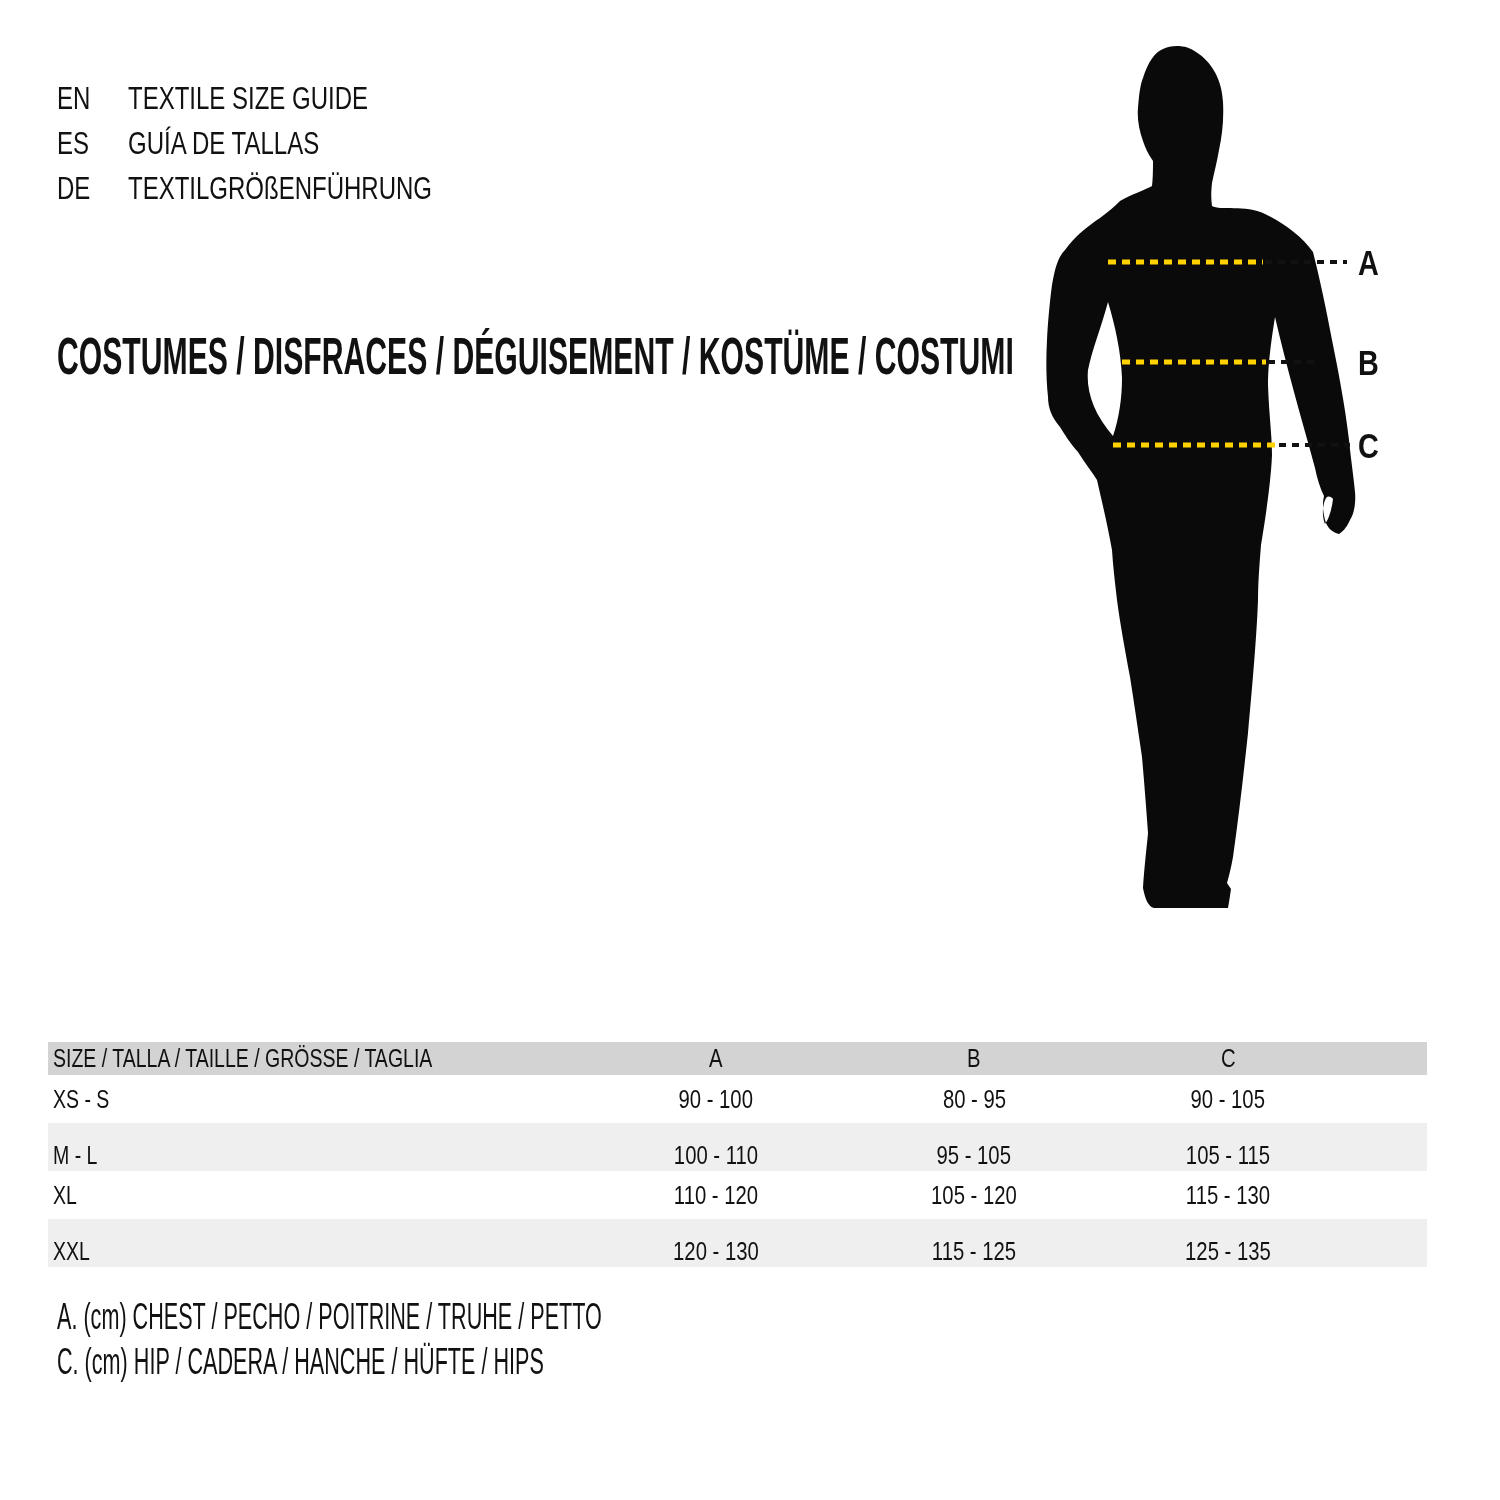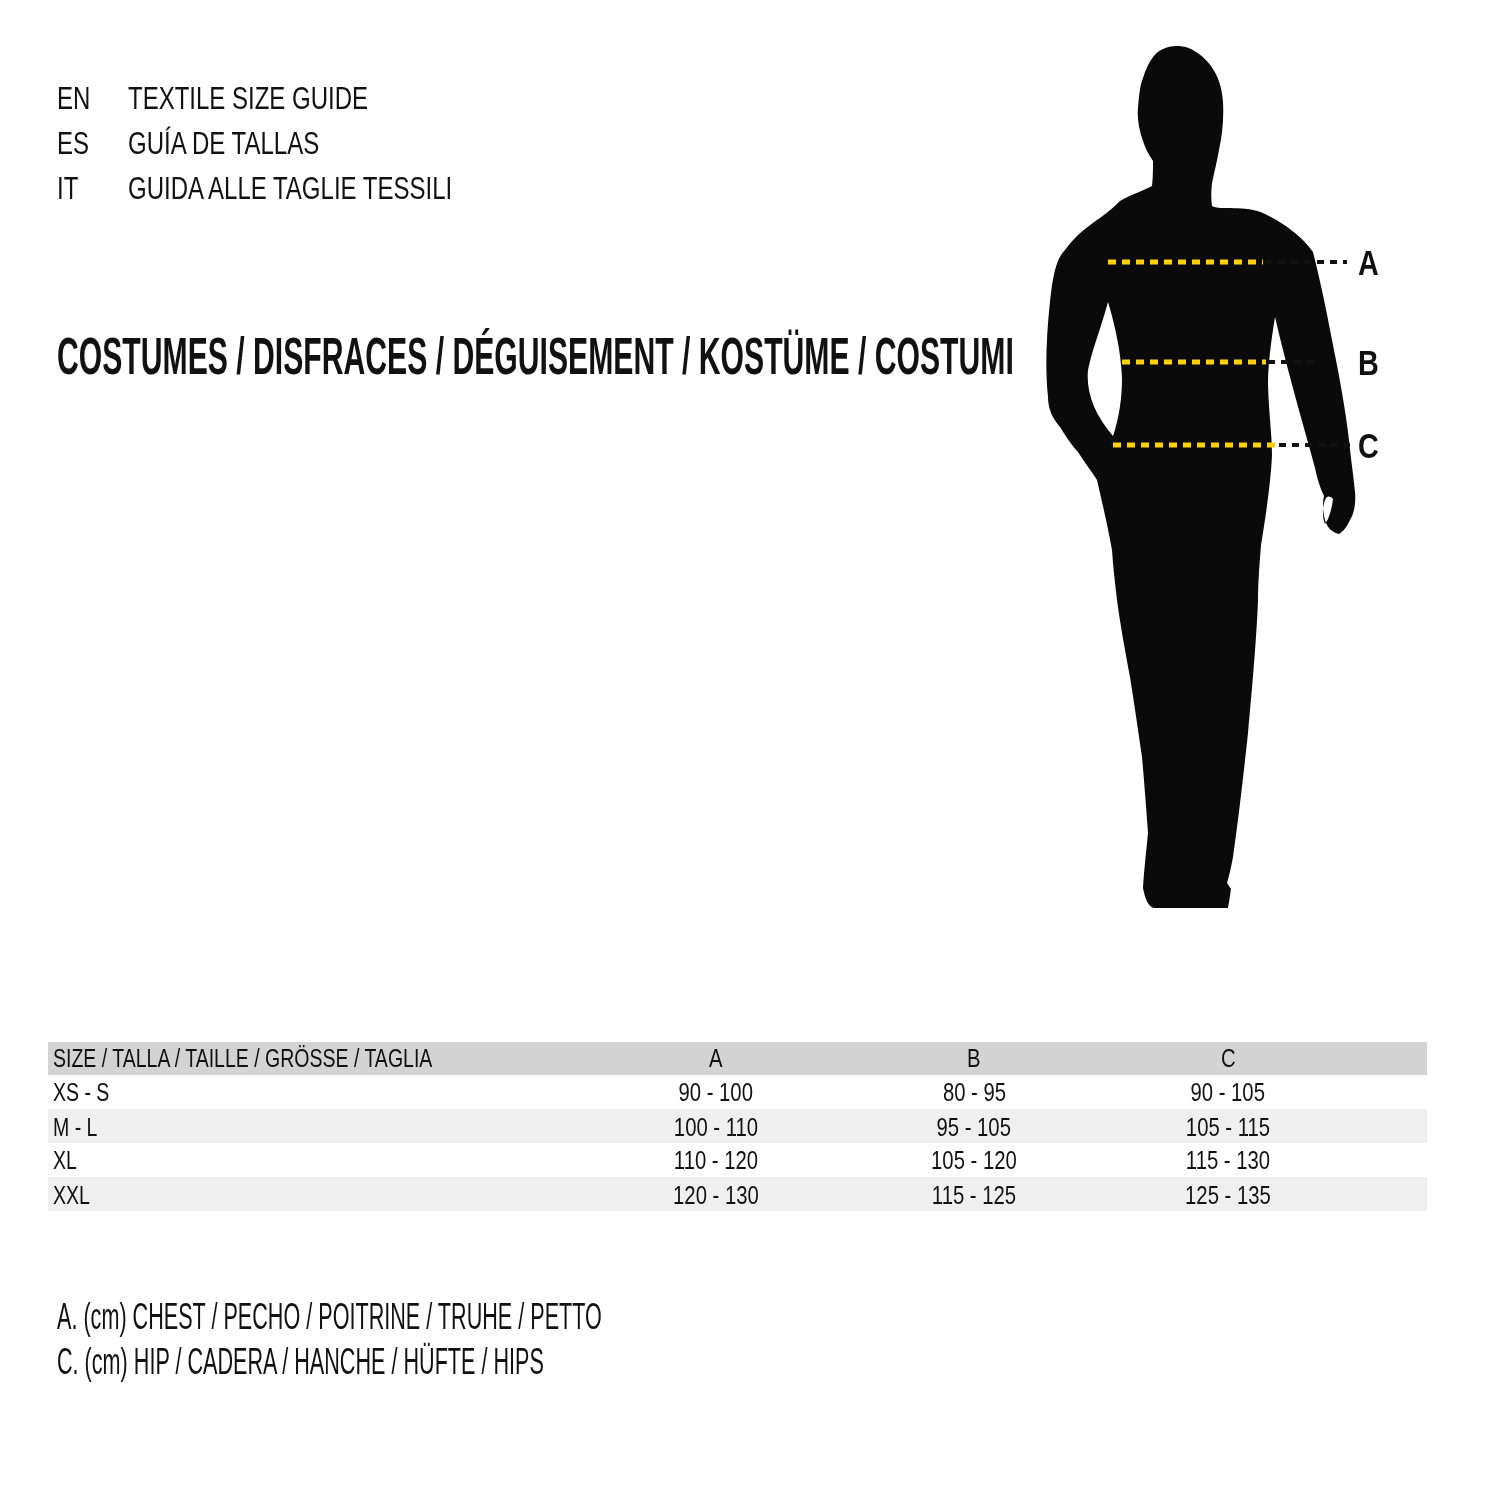--- a/index.html
+++ b/index.html
@@ -25,21 +25,21 @@
   .figure{position:absolute;left:1020px;top:40px;width:380px;height:880px;}
   .figure svg{display:block;width:100%;height:100%;}
 
   
   .man-title{position:absolute;left:57px;top:986px;font-size:38px;line-height:40px;}
 
   
   .size-table{position:absolute;left:48px;top:1042px;width:1379px;font-size:26px;}
   .tr{display:flex;align-items:center;}
   .tr.thead{height:33px;background:#d3d3d3;}
-  .tr.row{height:34px;}
+  .tr.row{height:48px;}
   .tr.alt{background:#efefef;align-items:flex-end;}
   .td{overflow:visible;}
   .td.c-size{width:530px;flex:0 0 530px;padding-left:5px;box-sizing:border-box;}
   .td.c-a{width:276px;flex:0 0 276px;text-align:center;}
   .td.c-b{width:240px;flex:0 0 240px;text-align:center;}
   .td.c-c{width:268px;flex:0 0 268px;text-align:center;}
 
   
   .legend{position:absolute;left:57px;top:1294px;font-size:36px;}
   .legend-row{height:45px;display:flex;align-items:center;}
@@ -52,22 +52,22 @@
   <div class="lang-list">
     <div class="lang-row">
       <span class="lang-code"><span class="cnd">EN</span></span>
       <span class="cnd">TEXTILE SIZE GUIDE</span>
     </div>
     <div class="lang-row">
       <span class="lang-code"><span class="cnd">ES</span></span>
       <span class="cnd">GUÍA DE TALLAS</span>
     </div>
     <div class="lang-row">
-      <span class="lang-code"><span class="cnd">IT</span></span>
-      <span class="cnd">GUIDA ALLE TAGLIE TESSILI</span>
+      <span class="lang-code"><span class="cnd">DE</span></span>
+      <span class="cnd">TEXTILGRÖßENFÜHRUNG</span>
     </div>
   </div>
 
   <div class="heading">
     <span class="cnd-xl">COSTUMES / DISFRACES / DÉGUISEMENT / KOSTÜME / COSTUMI</span>
   </div>
 
   <div class="figure">
     <svg viewBox="0 0 380 880">
 

